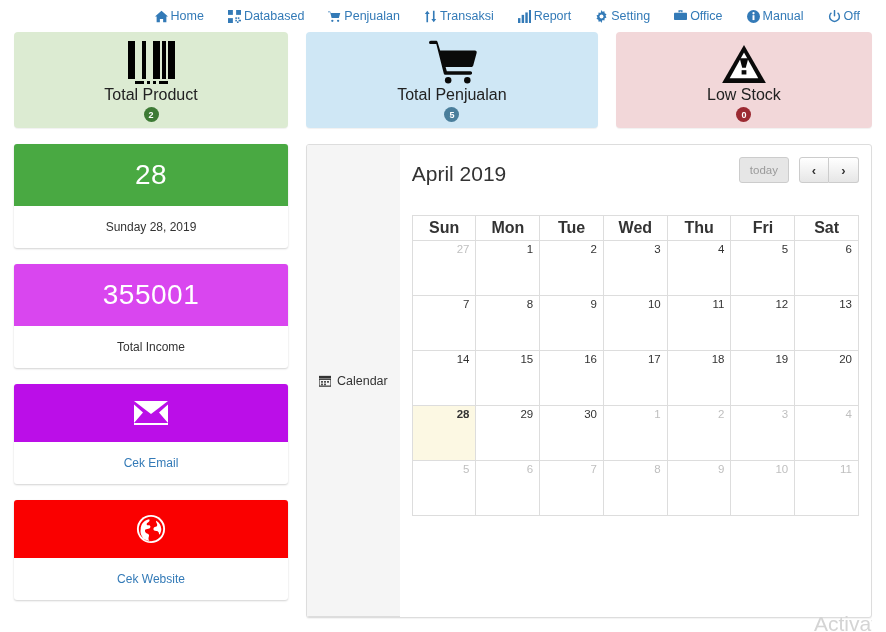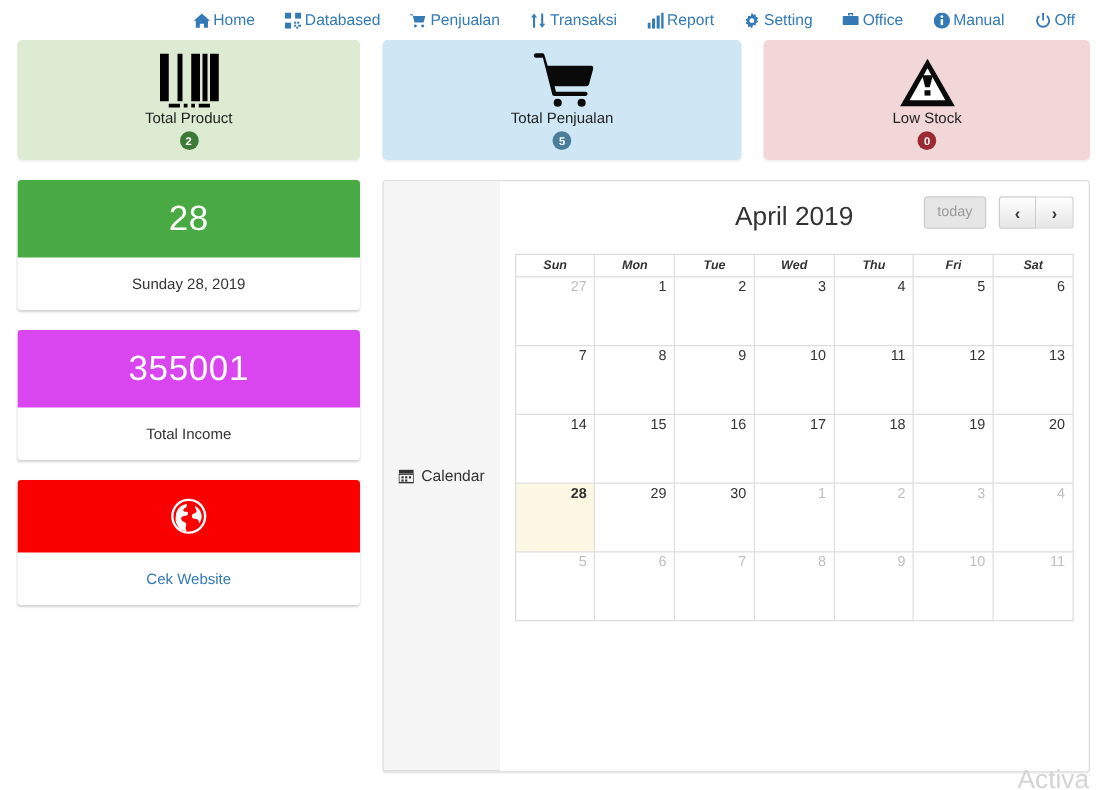--- a/index.html
+++ b/index.html
@@ -54,21 +54,21 @@
     display: flex;
     flex-direction: column;
     align-items: center;
     justify-content: center;
     box-shadow: 0 1px 1px rgba(0,0,0,.06);
   }
   .tile.product { width: 274px; flex: 0 0 274px; background: #dcebd2; }
   .tile.sales   { flex: 1 1 auto; background: #cfe7f5; }
   .tile.stock   { flex: 1 1 auto; background: #f2d7d9; }
   .tile-icon { height: 46px; display:flex; align-items:flex-end; justify-content:center; margin-bottom: 2px; }
-  .tile-label { font-size: 12px; color: #222; line-height: 1.1; }
+  .tile-label { font-size: 16px; color: #222; line-height: 1.1; }
   .badge {
     margin-top: 4px;
     display: inline-flex; align-items: center; justify-content: center;
     width: 15px; height: 15px; border-radius: 50%;
     font-size: 9px; font-weight: bold; color: #fff;
   }
   .badge.green { background: #3d7a35; }
   .badge.blue  { background: #4a7e9b; }
   .badge.red   { background: #9b2a32; }
 
@@ -124,24 +124,24 @@
     border-bottom:1px solid #ddd;
     padding:8px 12px;
     font-size:12.5px;
     color:#333;
     display:flex; align-items:center; gap:6px;
     flex: 0 0 auto;
   }
   .panel-body { padding: 12px 12px 0 12px; flex:1 1 auto; display:flex; flex-direction:column; min-height:0; }
 
   .cal-toolbar {
-    display:flex; align-items:center; justify-content:center;
+    display:flex; align-items:center; justify-content:flex-start;
     position:relative;
     height: 34px;
-    margin-bottom: 12px;
+    margin-bottom: 24px;
     flex: 0 0 auto;
   }
   .cal-title { font-size: 21px; color:#333; font-weight:400; }
   .cal-btns { position:absolute; right:0; top:0; display:flex; gap:10px; }
   .btn {
     border:1px solid #ccc;
     background: linear-gradient(#fff,#e6e6e6);
     color:#555;
     font-size:11.5px;
     height:26px;
@@ -152,25 +152,24 @@
     font-family:"Liberation Sans", sans-serif;
   }
   .btn.disabled { background:#e6e6e6; color:#9a9a9a; border-color:#ccc; }
   .btn-group { display:flex; }
   .btn-group .btn { border-radius:0; width:30px; padding:0; font-size:13px; font-weight:bold; color:#333; }
   .btn-group .btn:first-child { border-radius:3px 0 0 3px; }
   .btn-group .btn:last-child { border-radius:0 3px 3px 0; border-left:0; }
 
   table.cal { width:100%; border-collapse:collapse; table-layout:fixed; }
   table.cal th {
-    font-size:10px; font-weight:bold; color:#333;
+    font-size:16px; font-weight:bold; color:#333;
     text-align:center; padding:3px 0;
     border:1px solid #ddd;
     border-bottom:1px solid #ddd;
-    font-style:italic;
   }
   table.cal td {
     border:1px solid #ddd;
     vertical-align: top;
     height: 55px;
     padding: 2px 6px 0 0;
     text-align: right;
     font-size: 11.5px;
     color:#333;
   }
@@ -364,20 +363,33 @@
         <div class="card-body">Sunday 28, 2019</div>
       </div>
 
       <div class="card">
         <div class="card-head navy">
           <span class="big">355001</span>
         </div>
         <div class="card-body">Total Income</div>
       </div>
 
+      <div class="card">
+        <div class="card-head purple">
+          <span class="env-icon">
+            <svg viewBox="0 0 34 24" width="34" height="24" fill="#ffffff">
+              <path d="M0 0h34L17 13z"></path>
+              <path d="M0 3.5v20.5h34V3.5L25 11.5l9 10.5H0l9-10.5z"></path>
+            </svg>
+          </span>
+        </div>
+        <div class="card-body">
+          <a>Cek Email</a>
+        </div>
+      </div>
 
       <div class="card">
         <div class="card-head red">
           <span class="globe-icon">
             <svg viewBox="0 0 32 32" width="30" height="30">
               <circle cx="16" cy="16" r="15" fill="#ffffff"></circle>
               <path d="M16 3a13 13 0 0 0-13 13 13 13 0 0 0 13 13 13 13 0 0 0 13-13A13 13 0 0 0 16 3zm-2 2.6c1 .8.2 2.3-.6 3-.8.7-2.4 1.3-2 2.6.5 1.5 2.6.4 3.6 1.2.9.8.2 2.4-.8 3-1.3.8-3.1.2-4.2 1.2-1 1-.3 2.9.8 3.7 1 .8 2.6.8 3 2.1.4 1.3-.6 2.6-.5 4 .1 1.1.8 2 1.5 2.8A11 11 0 0 1 5 16c0-5 3.6-9.4 9-10.4zm7.5 1.6A11 11 0 0 1 27 16c0 2.2-.8 4.4-2 6-.6-1-.4-2.5-1.4-3.2-1.2-.9-3-.3-4.2-1.1-1-.7-1-2.4-.2-3.3.9-1 2.7-.8 3.3-2 .6-1.3-.6-2.6-1-3.9-.2-.5-.2-1 0-1.3z" fill="#fa0000"></path>
             </svg>
           </span>
         </div>

